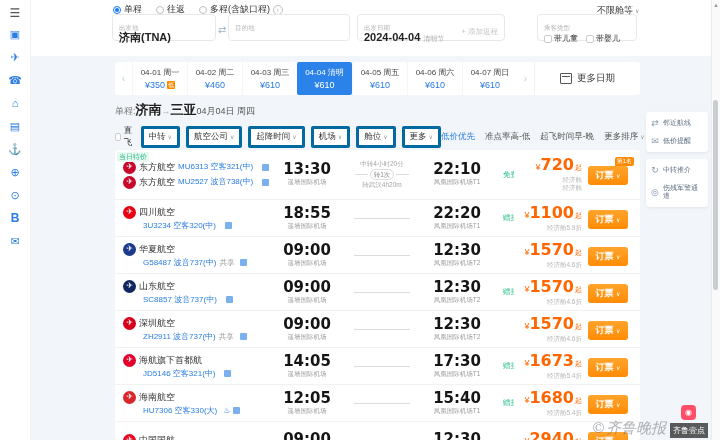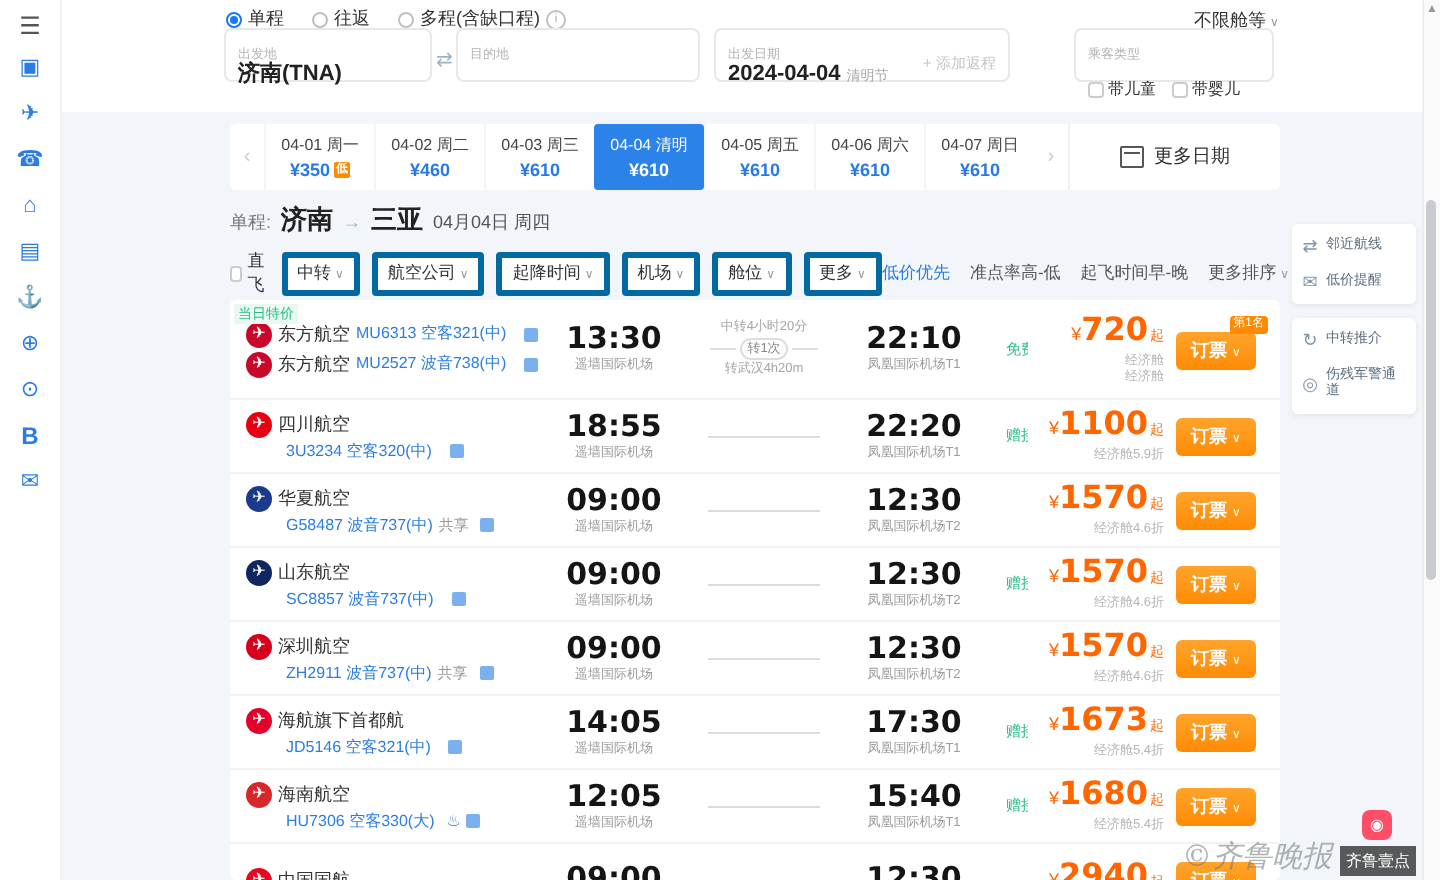--- a/index.html
+++ b/index.html
@@ -17,41 +17,41 @@
   .radio{width:8px;height:8px;border-radius:50%;border:1px solid #c0c0c0;position:relative;box-sizing:border-box;background:#fff;}
   .radio.sel{border-color:#1677ff;}
   .radio.sel::after{content:"";position:absolute;left:1px;top:1px;right:1px;bottom:1px;border-radius:50%;background:#1677ff;}
   .info{display:none;width:8px;height:8px;border:1px solid #c0c0c0;border-radius:50%;color:#b0b0b0;font-size:6px;line-height:8px;text-align:center;align-items:center;justify-content:center;}
   .fieldbox{position:absolute;top:14px;height:27px;background:#fff;border:1px solid #e8e8e8;border-radius:4px;box-sizing:border-box;padding:9px 6px 0;cursor:pointer;}
   .flabel{font-size:6.5px;color:#b4b4b4;line-height:7px;}
   .fvalue{font-size:11px;font-weight:bold;color:#222;line-height:13px;white-space:nowrap;}
   .fnote{font-size:7px;font-weight:normal;color:#a8a8a8;margin-left:3px;}
   .swap{position:absolute;left:188px;top:24px;color:#9db3c8;font-size:10px;cursor:pointer;}
   .addret{position:absolute;right:6px;top:12px;font-size:7.5px;color:#c6c6c6;cursor:pointer;}
-  .paxrow{display:flex;gap:8px;margin-top:8px;}
+  .paxrow{display:flex;gap:8px;margin-top:2px;}
   .pax{display:flex;align-items:center;gap:2px;font-size:8px;color:#333;cursor:pointer;}
   .cb{width:8px;height:8px;border:1px solid #ccc;border-radius:2px;background:#fff;box-sizing:border-box;}
   .cabin-dd{position:absolute;left:567px;top:4px;font-size:9px;color:#333;cursor:pointer;}
   .caret::after{content:"∨";font-size:6px;color:#999;margin-left:2px;}
   
   .content{position:absolute;left:30px;top:56px;width:682px;height:384px;background:#f2f5f9;}
   
   .calendar{position:absolute;left:85px;top:6px;width:525px;height:33px;background:#fff;border-radius:3px;display:flex;align-items:stretch;overflow:hidden;}
   .cal-arrow{width:17px;display:flex;align-items:center;justify-content:center;color:#c5ced8;font-size:10px;cursor:pointer;}
   .day{width:55px;display:flex;flex-direction:column;align-items:center;justify-content:center;border-left:1px solid #f5f5f5;cursor:pointer;box-sizing:border-box;}
   .day .d1{font-size:8px;color:#444;white-space:nowrap;}
-  .day .d2{font-size:9px;color:#2779e8;margin-top:2px;display:flex;align-items:center;font-weight:bold;}
+  .day .d2{font-size:9px;color:#2779e8;margin-top:2px;display:flex;align-items:center;}
   .day.sel{background:#2b82e8;border-radius:2px;border-left:none;}
   .day.sel .d1,.day.sel .d2{color:#fff;}
   .dbadge{display:none;background:#ff8a00;color:#fff;font-size:6px;line-height:8px;border-radius:1px;padding:0 1px;margin-left:2px;}
   .more-days{flex:1;display:flex;align-items:center;justify-content:center;gap:5px;font-size:9.5px;color:#333;border-left:1px solid #f0f0f0;cursor:pointer;}
   .cal-ico{width:10px;height:9px;border:1px solid #555;border-radius:1px;position:relative;}
   .cal-ico::before{content:"";position:absolute;left:1px;right:1px;top:2px;height:1px;background:#555;}
   
-  .route{position:absolute;left:85px;top:45px;display:flex;align-items:baseline;gap:5px;}
+  .route{position:absolute;left:85px;top:45px;display:flex;align-items:baseline;gap:0;}
   .r-trip{font-size:9px;color:#777;}
   .r-city{font-size:13px;font-weight:bold;color:#222;}
   .r-arrow{font-size:9px;color:#9db3c8;}
   .r-date{font-size:9px;color:#555;}
   
   .filters{position:absolute;left:85px;top:69px;width:525px;display:flex;align-items:center;font-size:8.5px;color:#333;}
   .direct{display:flex;align-items:center;gap:3px;cursor:pointer;}
   .dd{border:3px solid #0369a1;border-radius:2px;padding:2px 5px;margin-left:6px;background:#fff;cursor:pointer;white-space:nowrap;}
   .sorts{margin-left:auto;display:flex;gap:10px;align-items:center;}
   .sort{color:#555;cursor:pointer;white-space:nowrap;}

